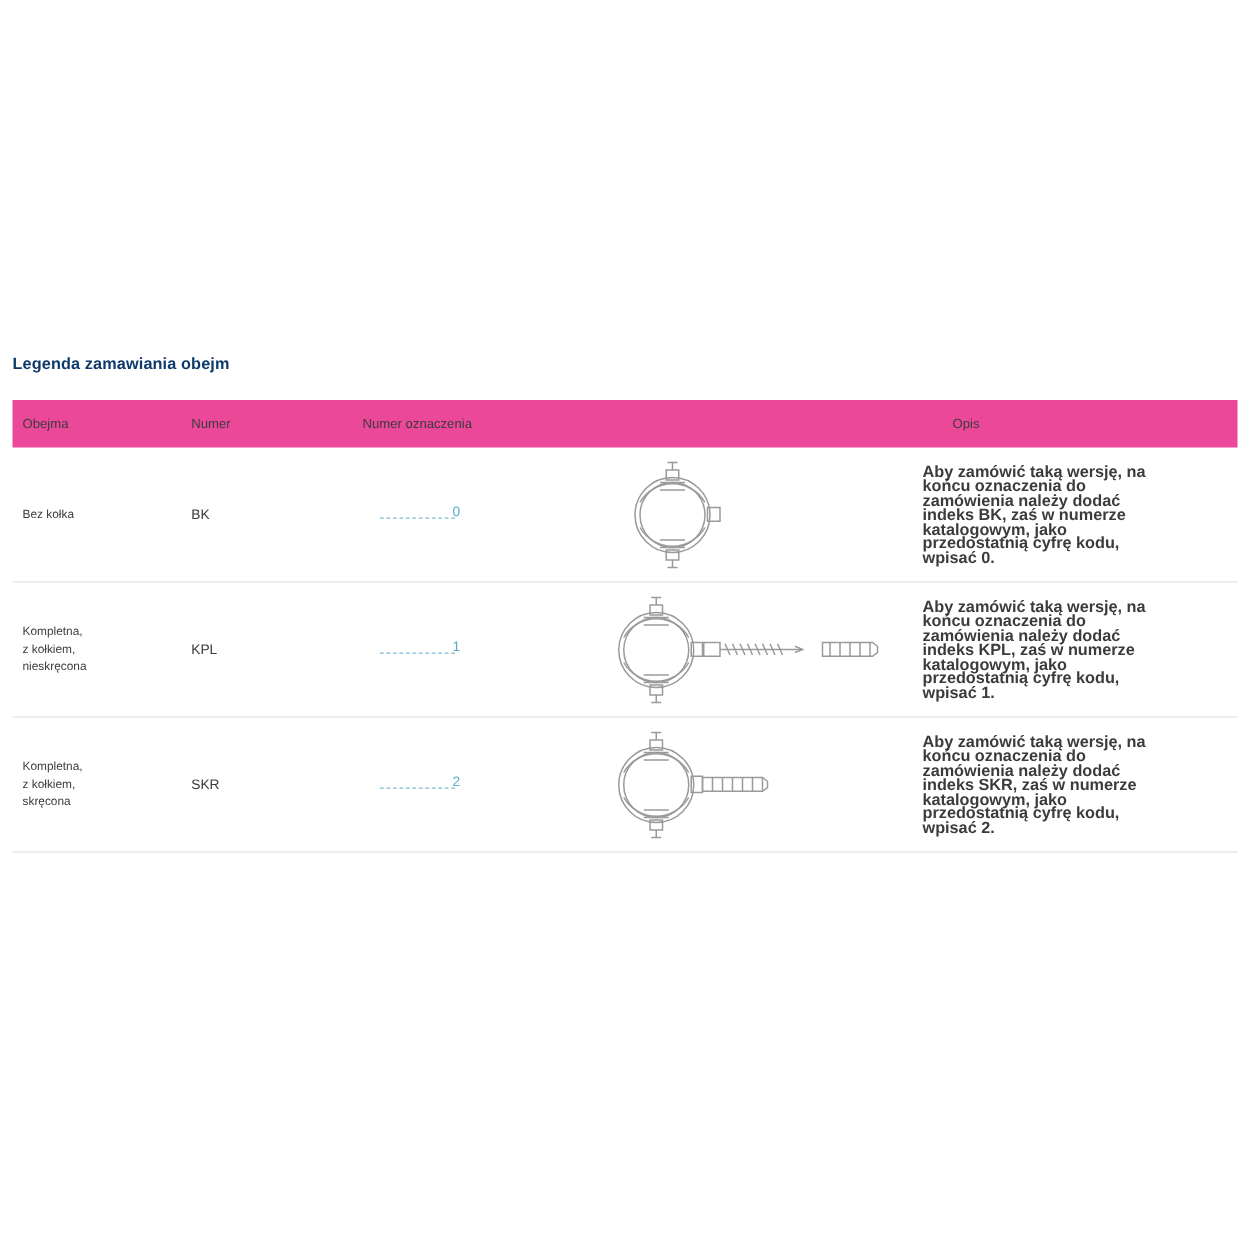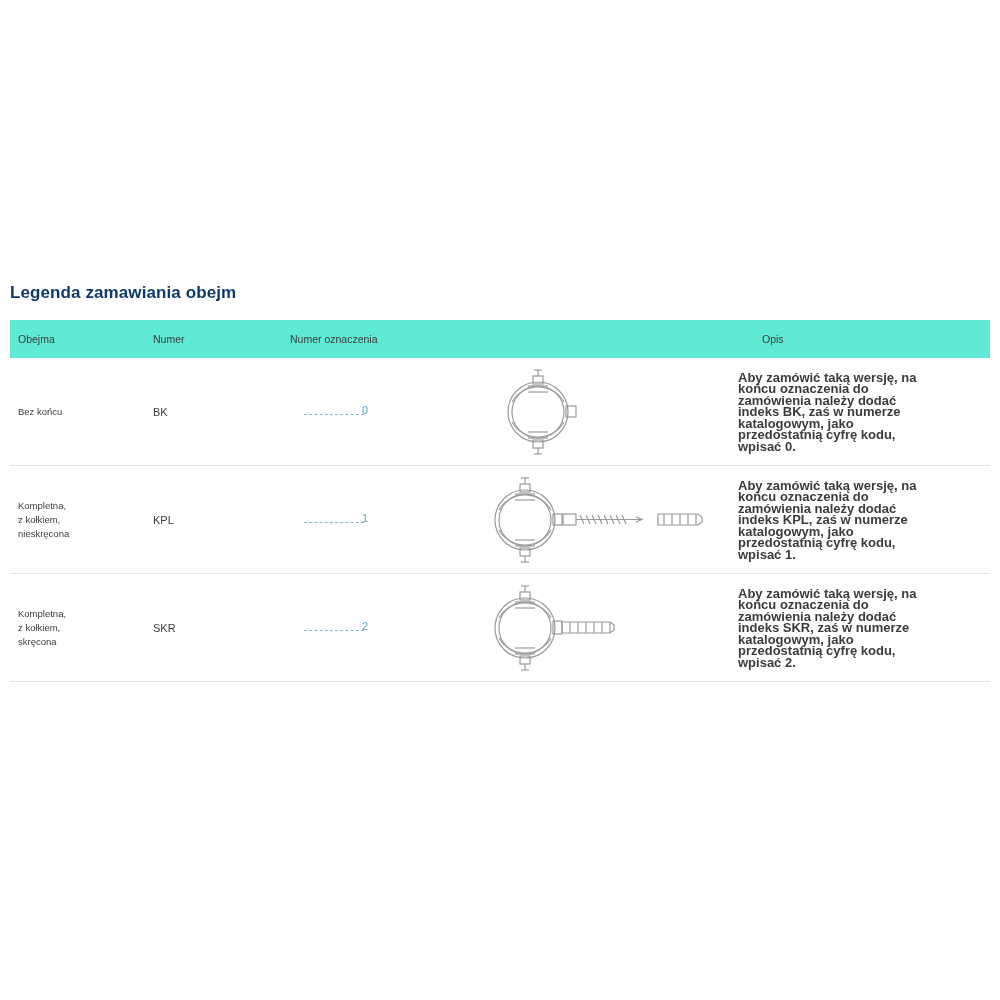--- a/index.html
+++ b/index.html
@@ -21,35 +21,35 @@
     left: 0;
     top: 0;
     width: 1000px;
     height: 1000px;
   }
 
   .title {
     position: absolute;
     left: 10px;
     top: 283px;
-    font-size: 17px;
+    font-size: 13px;
     font-weight: bold;
     color: #0e3a6b;
     letter-spacing: 0.1px;
   }
 
   .table {
     position: absolute;
     left: 10px;
     top: 320px;
     width: 980px;
   }
 
   .thead {
-    background: #5eead4;
+    background: #ec4899;
     height: 38px;
     position: relative;
   }
   .thead .th {
     position: absolute;
     top: 13px;
     font-size: 10.5px;
     color: #3b3b3b;
   }
   .th-obejma { left: 8px; }
@@ -134,21 +134,21 @@
 
     <div class="thead">
       <div class="th th-obejma">Obejma</div>
       <div class="th th-indeks">Numer</div>
       <div class="th th-numer">Numer oznaczenia</div>
       <div class="th th-opis">Opis</div>
     </div>
 
     <div class="row">
       <div class="cell-obejma">
-        <span>Bez końcu</span>
+        <span>Bez kołka</span>
       </div>
       <div class="cell-indeks">BK</div>
       <div class="cell-numer">
         <div class="dashline"></div>
         <div class="digit">0</div>
       </div>
       <div class="cell-img">
         <svg width="300" height="100" viewBox="0 0 300 100">
           <g fill="none" stroke="#9a9a9a" stroke-width="1.2">
             <circle cx="88" cy="50" r="26"></circle>

